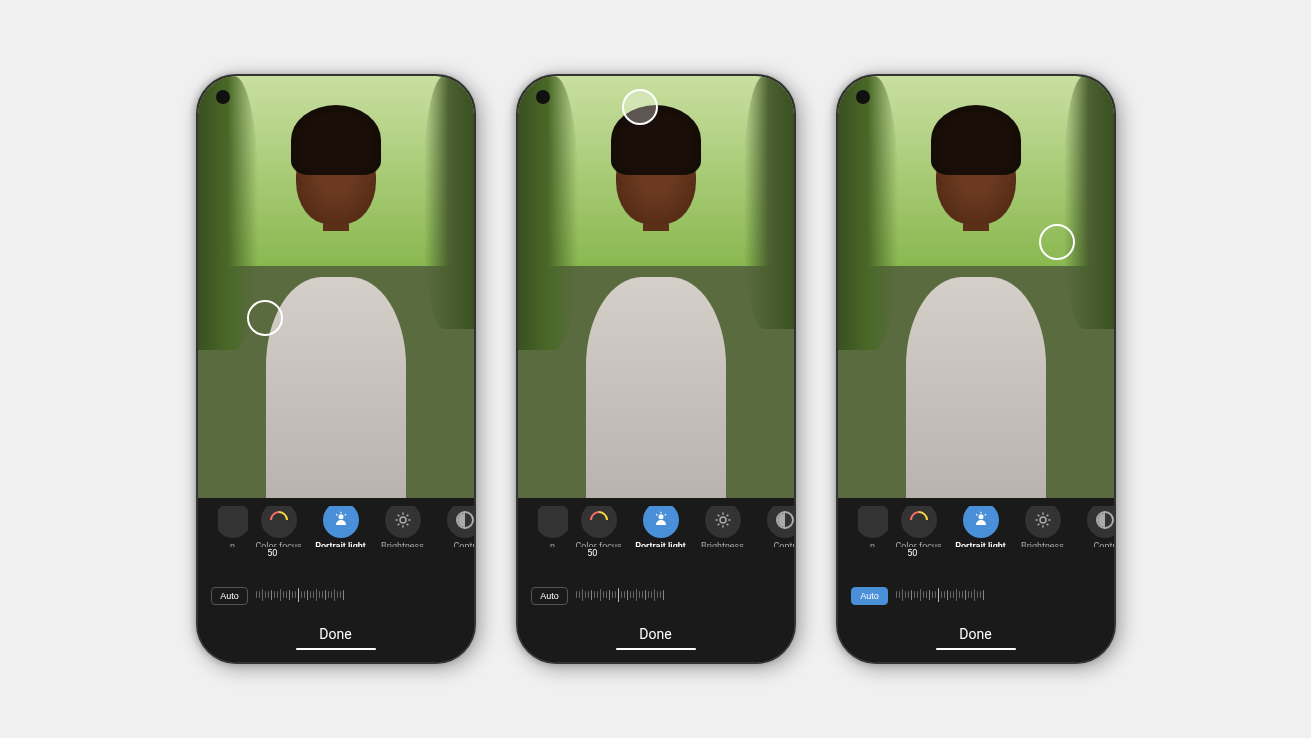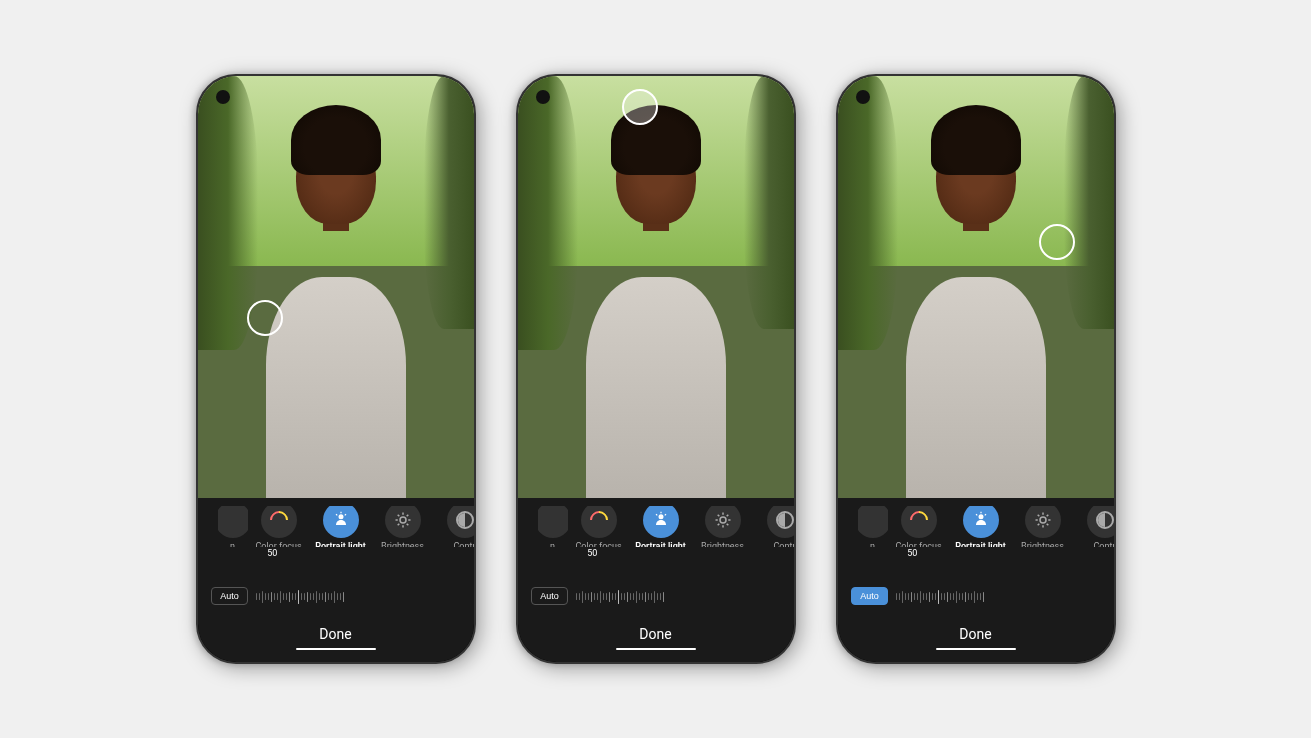--- a/index.html
+++ b/index.html
@@ -153,21 +153,21 @@
 
     .ctrl-label.active-label {
       color: white;
       font-weight: 600;
       text-decoration: underline;
     }
 
     .slider-row {
       width: 90%;
       display: flex;
-      align-items: flex-end;
+      align-items: flex-start;
       gap: 8px;
       margin-top: 20px;
     }
 
     .auto-btn {
       font-size: 9px;
       padding: 3px 8px;
       border-radius: 4px;
       border: 1px solid #555;
       background: transparent;

